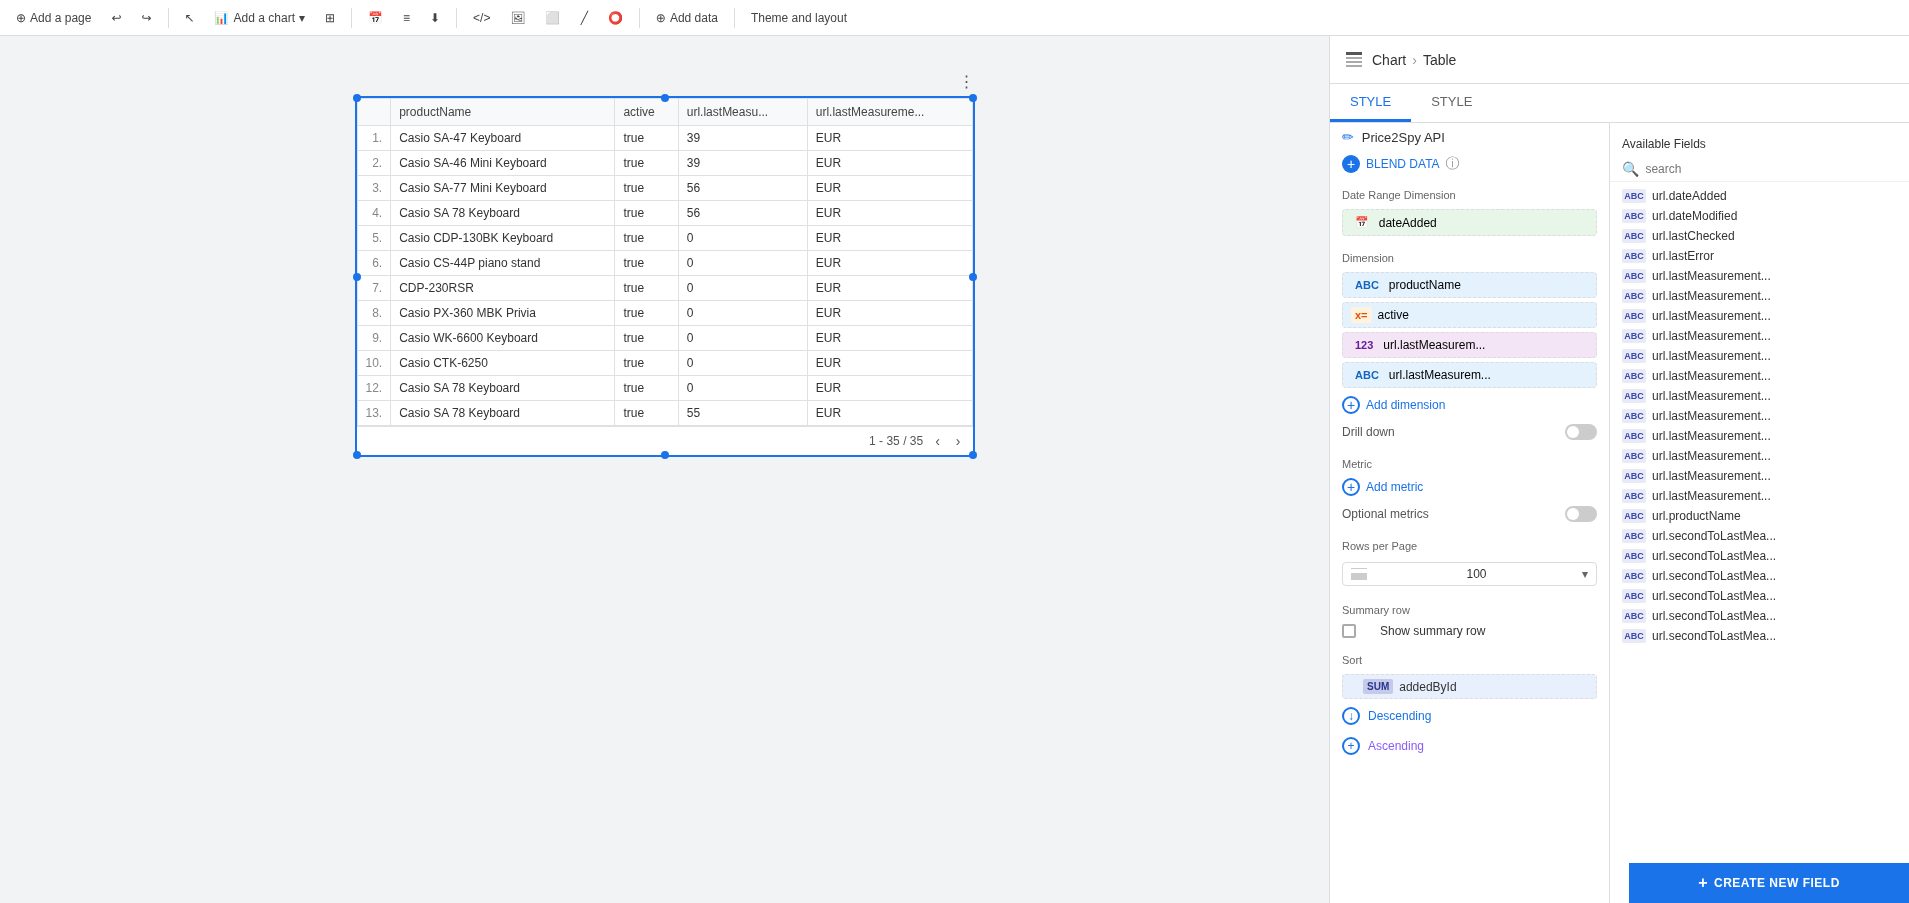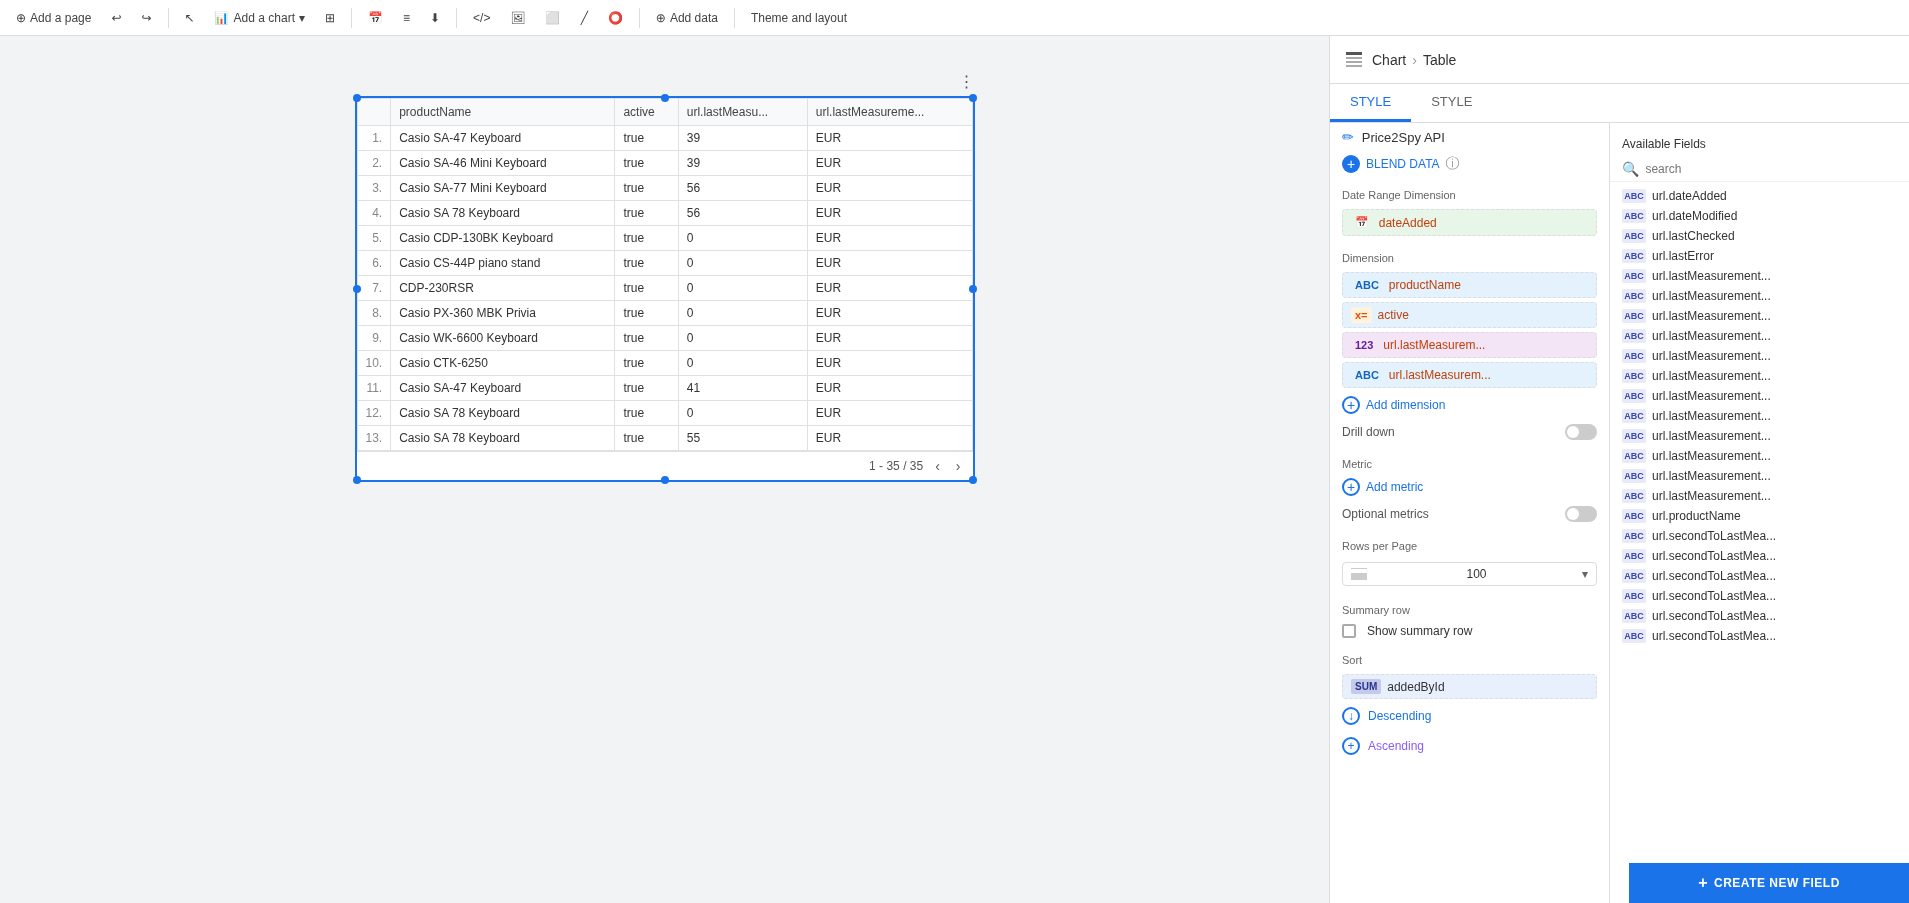--- a/index.html
+++ b/index.html
@@ -213,21 +213,21 @@
     .chip-icon {
       font-size: 11px;
       padding: 2px 4px;
       border-radius: 2px;
       font-weight: 600;
     }
     .chip-icon.date { background: #e8f5e9; color: #2e7d32; }
     .chip-icon.text { background: #e3f2fd; color: #1565c0; }
     .chip-icon.formula { background: #fff3e0; color: #e65100; }
     .chip-icon.number { background: #f3e5f5; color: #6a1b9a; }
-    .chip-label { font-size: 12px; color: #c2410c; flex: 1; }
+    .chip-label { font-size: 12px; color: #000000; flex: 1; }
 
     .add-row {
       display: flex;
       align-items: center;
       padding: 4px 12px;
       gap: 6px;
       cursor: pointer;
       color: #1a73e8;
     }
     .add-circle {
@@ -279,36 +279,36 @@
     }
     .rows-icon {
       width: 16px; height: 12px;
       background: linear-gradient(to bottom, #ccc 1px, transparent 1px, transparent 3px, #ccc 3px, transparent 3px, transparent 5px, #ccc 5px);
       margin-right: 4px;
     }
     .summary-checkbox-row {
       display: flex;
       align-items: flex-start;
       padding: 4px 12px;
-      gap: 11px;
+      gap: 24px;
     }
     .checkbox {
       width: 14px; height: 14px;
       border: 2px solid #aaa;
       border-radius: 2px;
       cursor: pointer;
     }
 
     .sort-chip {
       display: flex;
       align-items: center;
       margin: 4px 12px;
       border: 1px dashed #dadce0;
       border-radius: 4px;
-      padding: 4px 8px;
+      padding: 4px 20px;
       gap: 6px;
       background: #e8f0fe;
     }
     .sort-icon {
       font-size: 10px;
       padding: 2px 4px;
       background: #c5cae9;
       border-radius: 2px;
       color: #283593;
       font-weight: 600;
@@ -528,27 +528,20 @@
       <td>EUR</td>
     </tr>
               <tr>
       <td class="row-num">10.</td>
       <td>Casio CTK-6250</td>
       <td>true</td>
       <td>0</td>
       <td>EUR</td>
     </tr>
               <tr>
-      <td class="row-num">11.</td>
-      <td>Casio SA-47 Keyboard</td>
-      <td>true</td>
-      <td>41</td>
-      <td>EUR</td>
-    </tr>
-              <tr>
       <td class="row-num">12.</td>
       <td>Casio SA 78 Keyboard</td>
       <td>true</td>
       <td>0</td>
       <td>EUR</td>
     </tr>
               <tr>
       <td class="row-num">13.</td>
       <td>Casio SA 78 Keyboard</td>
       <td>true</td>

